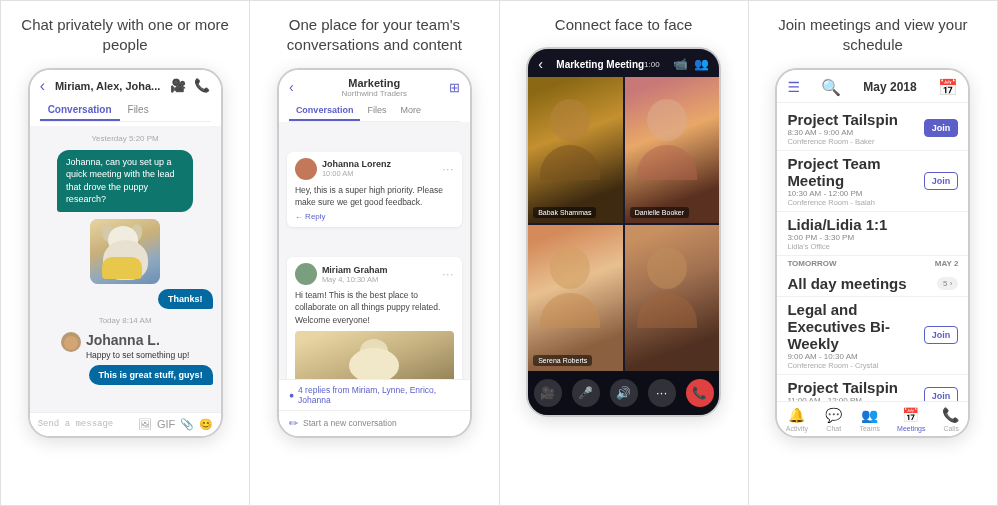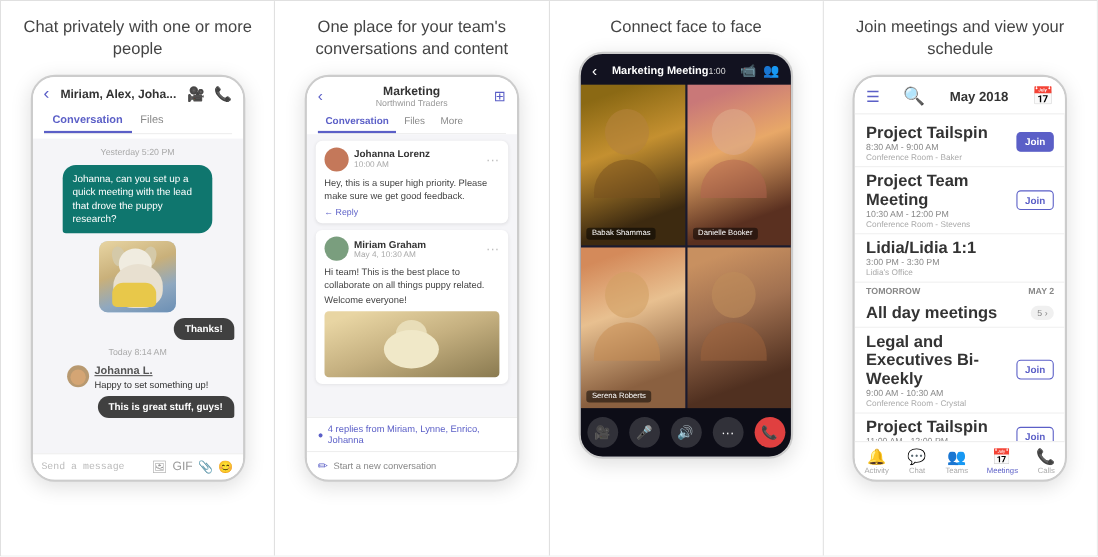--- a/index.html
+++ b/index.html
@@ -105,21 +105,21 @@
     .p1-bubble-left {
       background: #0f766e;
       color: #fff;
       border-radius: 12px 12px 12px 3px;
       padding: 6px 9px;
       font-size: 9px;
       max-width: 78%;
       line-height: 1.4;
     }
     .p1-bubble-right {
-      background: #404040;
+      background: #0369a1;
       color: #fff;
       border-radius: 12px 12px 3px 12px;
       padding: 5px 10px;
       font-size: 9px;
       align-self: flex-end;
       font-weight: 600;
     }
     .p1-img-bubble {
       width: 70px;
       height: 65px;
@@ -204,21 +204,21 @@
       height: 14px;
       background: #d4a574;
       border-radius: 50%;
       margin-bottom: 2px;
     }
     .p1-msg-text {
       font-size: 8.5px;
       color: #333;
       padding-top: 2px;
     }
-    .p1-author { font-weight: 600; font-size: 10px; color: #555; text-decoration: underline; }
+    .p1-author { font-weight: 600; font-size: 14px; color: #555; }
     .p1-input-bar {
       background: #fff;
       border-top: 1px solid #eee;
       padding: 5px 8px;
       display: flex;
       align-items: center;
       gap: 6px;
     }
     .p1-input-placeholder {
       flex: 1;
@@ -271,20 +271,21 @@
       overflow: hidden;
       display: flex;
       flex-direction: column;
       gap: 6px;
     }
     .p2-msg-card {
       background: #fff;
       border-radius: 6px;
       padding: 6px 8px;
       box-shadow: 0 1px 3px rgba(0,0,0,0.07);
+      margin-top: 24px;
     }
     .p2-msg-header {
       display: flex;
       align-items: center;
       gap: 5px;
       margin-bottom: 4px;
     }
     .p2-av {
       width: 22px;
       height: 22px;
@@ -727,21 +728,21 @@
             <div class="p4-event-title">Project Tailspin</div>
             <div class="p4-event-time">8:30 AM - 9:00 AM</div>
             <div class="p4-event-loc">Conference Room - Baker</div>
           </div>
           <button class="p4-join-btn filled">Join</button>
         </div>
         <div class="p4-event">
           <div class="p4-event-info">
             <div class="p4-event-title">Project Team Meeting</div>
             <div class="p4-event-time">10:30 AM - 12:00 PM</div>
-            <div class="p4-event-loc">Conference Room - Stevens</div>
+            <div class="p4-event-loc">Conference Room - Isaiah</div>
           </div>
           <button class="p4-join-btn">Join</button>
         </div>
         <div class="p4-event">
           <div class="p4-event-info">
             <div class="p4-event-title">Lidia/Lidia 1:1</div>
             <div class="p4-event-time">3:00 PM - 3:30 PM</div>
             <div class="p4-event-loc">Lidia's Office</div>
           </div>
         </div>

